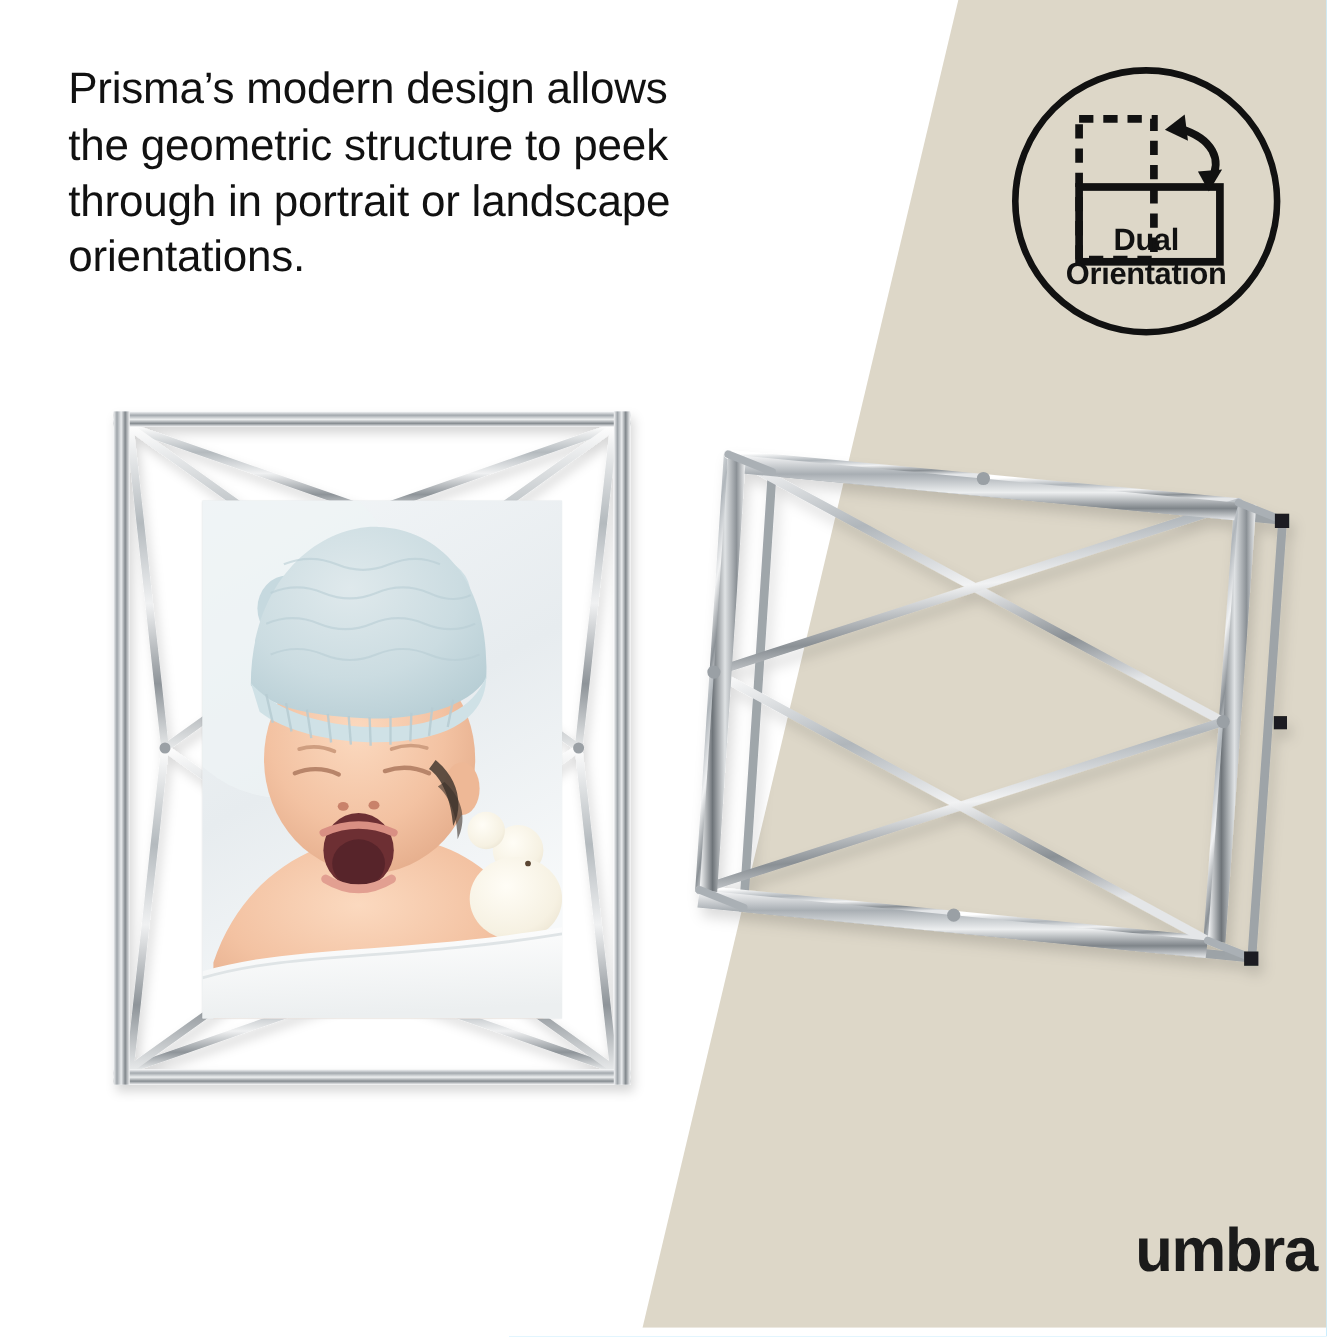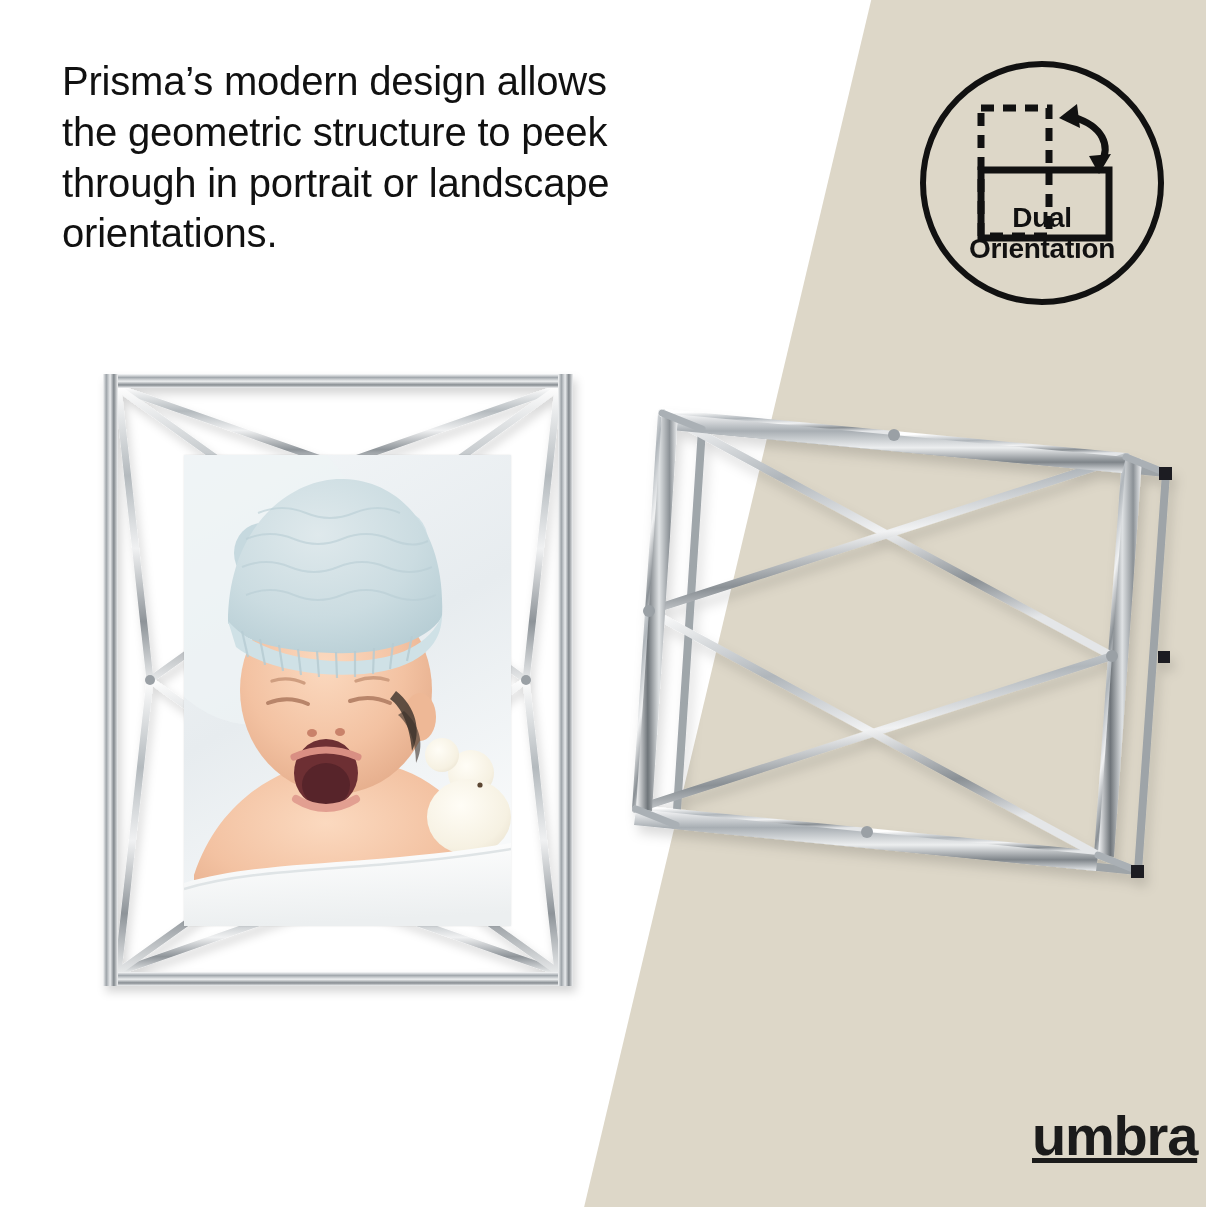--- a/index.html
+++ b/index.html
@@ -51,21 +51,21 @@
     overflow:hidden;
     background:#eceff1;
     box-shadow:0 0 2px rgba(0,0,0,.10);
   }
   #photo svg{display:block;width:100%;height:100%;}
 
   
   #wordmark{
     position:absolute;left:1032px;top:1108px;
     font-size:56px;font-weight:600;color:#1b1b1b;
-    letter-spacing:-1.2px;line-height:1;text-decoration:underline;
+    letter-spacing:-1.2px;line-height:1;
   }
 </style>
 </head>
 <body>
 
 <div id="stage">
 
   <div class="bg-white"></div>
   <svg class="bg-beige" viewBox="0 0 1214 1215" preserveAspectRatio="none">
     <polygon points="877,0 1214,0 1214,1215 588,1215" fill="#DDD7C8"></polygon>

